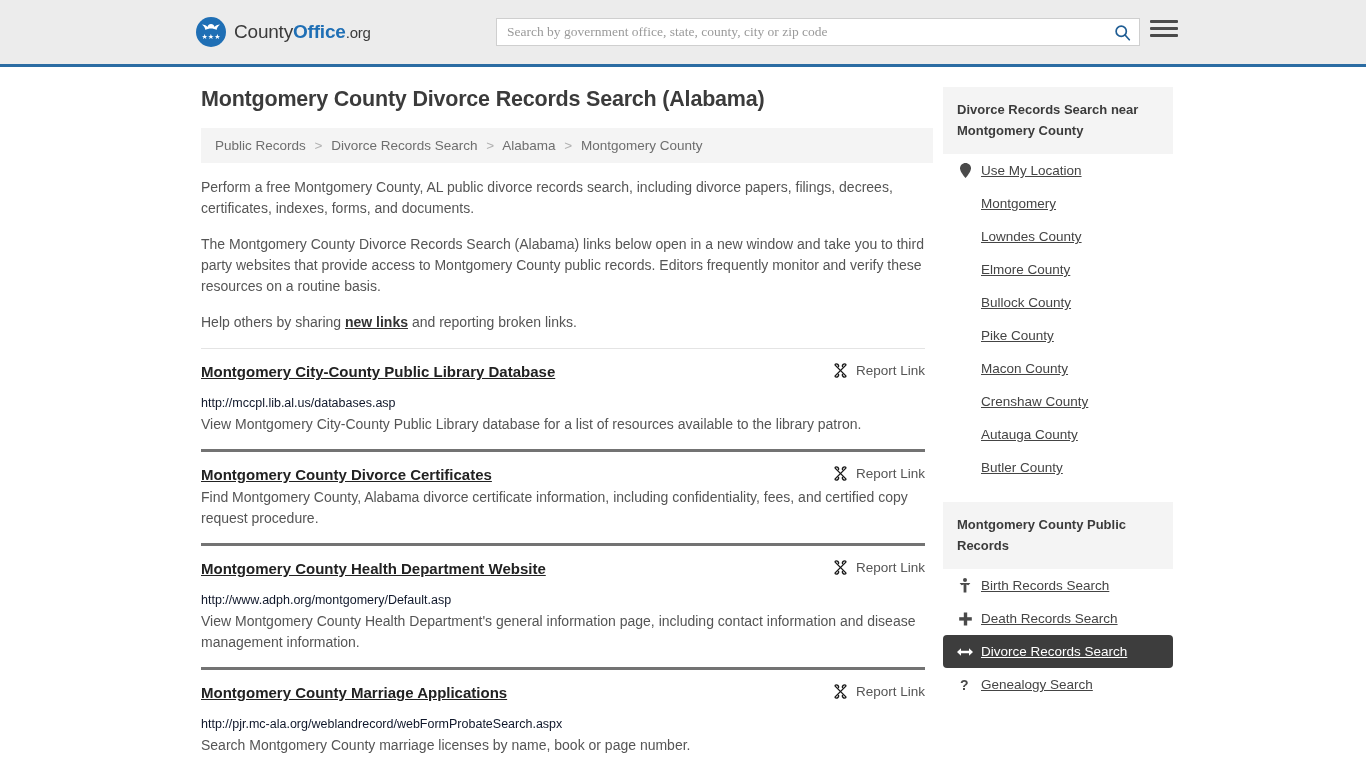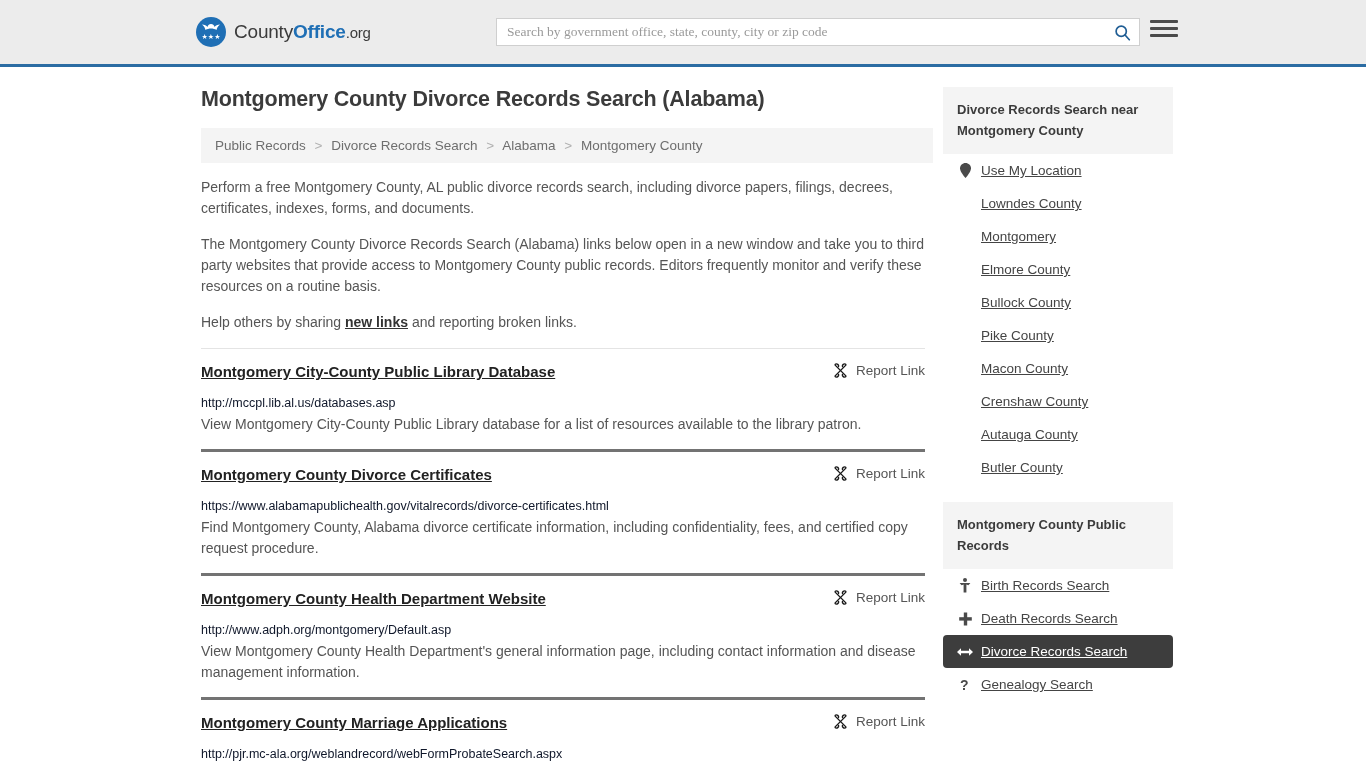--- a/index.html
+++ b/index.html
@@ -314,21 +314,20 @@
               <div class="result-title">Montgomery County Divorce Certificates</div>
               <div class="report-link">
                 <svg width="15" height="15" viewBox="0 0 16 16">
                   <path d="M1.8 1.8 C4.2 -0.3 6.8 2 5.6 4.4 M14.2 1.8 C11.8 -0.3 9.2 2 10.4 4.4 M1.8 14.2 C4.2 16.3 6.8 14 5.6 11.6 M14.2 14.2 C11.8 16.3 9.2 14 10.4 11.6" fill="none" stroke="#1a1a1a" stroke-width="1.5"></path>
                   <line x1="2" y1="2" x2="14" y2="14" stroke="#1a1a1a" stroke-width="1.5"></line>
                   <line x1="14" y1="2" x2="2" y2="14" stroke="#1a1a1a" stroke-width="1.5"></line>
                 </svg>
                 <span>Report Link</span>
               </div>
             </div>
-            <div class="result-url">https://www.alabamapublichealth.gov/vitalrecords/divorce-certificates.html</div>
             <div class="result-desc">Find Montgomery County, Alabama divorce certificate information, including confidentiality, fees, and certified copy request procedure.</div>
           </div>
           <div class="result">
             <div class="result-head">
               <div class="result-title">Montgomery County Health Department Website</div>
               <div class="report-link">
                 <svg width="15" height="15" viewBox="0 0 16 16">
                   <path d="M1.8 1.8 C4.2 -0.3 6.8 2 5.6 4.4 M14.2 1.8 C11.8 -0.3 9.2 2 10.4 4.4 M1.8 14.2 C4.2 16.3 6.8 14 5.6 11.6 M14.2 14.2 C11.8 16.3 9.2 14 10.4 11.6" fill="none" stroke="#1a1a1a" stroke-width="1.5"></path>
                   <line x1="2" y1="2" x2="14" y2="14" stroke="#1a1a1a" stroke-width="1.5"></line>
                   <line x1="14" y1="2" x2="2" y2="14" stroke="#1a1a1a" stroke-width="1.5"></line>
@@ -365,25 +364,25 @@
             <li class="side-item">
               <span class="ico">
                 <svg width="11" height="15" viewBox="0 0 11 15">
                   <path d="M5.5 0C2.5 0 0 2.4 0 5.3 0 9.2 5.5 15 5.5 15S11 9.2 11 5.3C11 2.4 8.5 0 5.5 0z" fill="#4a4a4a"></path>
                 </svg>
               </span>
               <span class="lbl">Use My Location</span>
             </li>
             <li class="side-item">
               <span class="ico empty"></span>
+              <span class="lbl">Montgomery</span>
+            </li>
+            <li class="side-item">
+              <span class="ico empty"></span>
               <span class="lbl">Lowndes County</span>
-            </li>
-            <li class="side-item">
-              <span class="ico empty"></span>
-              <span class="lbl">Montgomery</span>
             </li>
             <li class="side-item">
               <span class="ico empty"></span>
               <span class="lbl">Elmore County</span>
             </li>
             <li class="side-item">
               <span class="ico empty"></span>
               <span class="lbl">Bullock County</span>
             </li>
             <li class="side-item">

